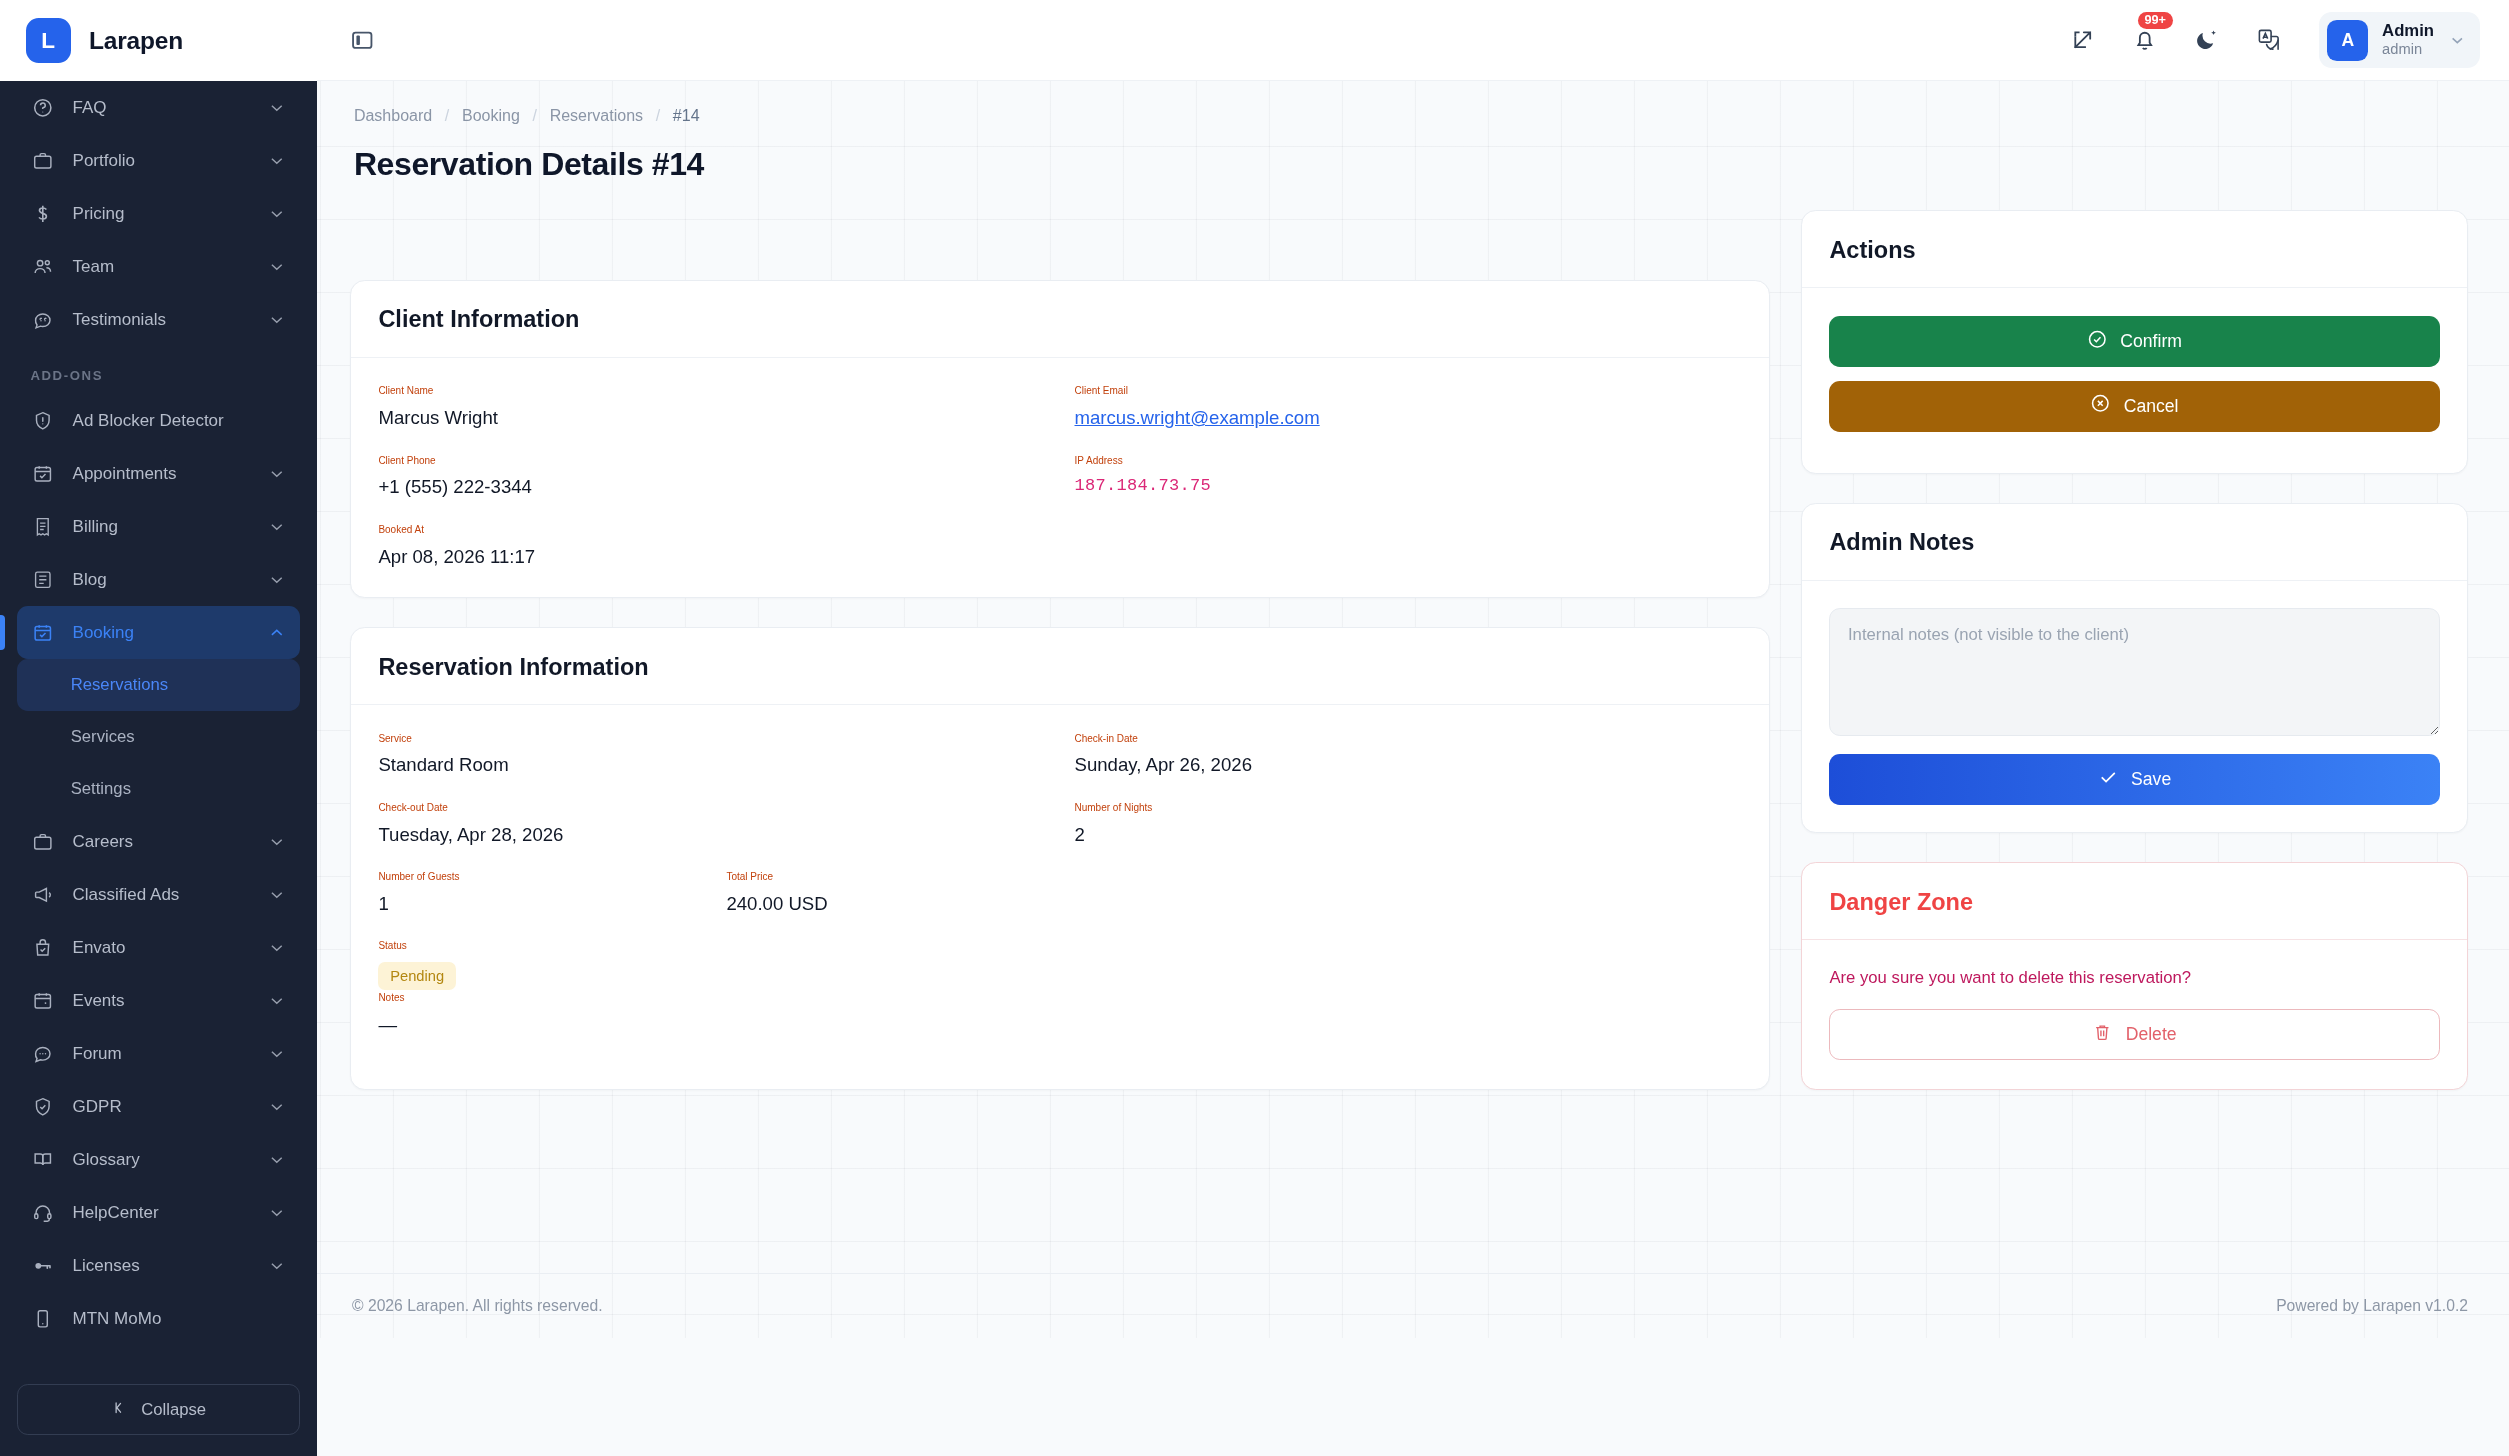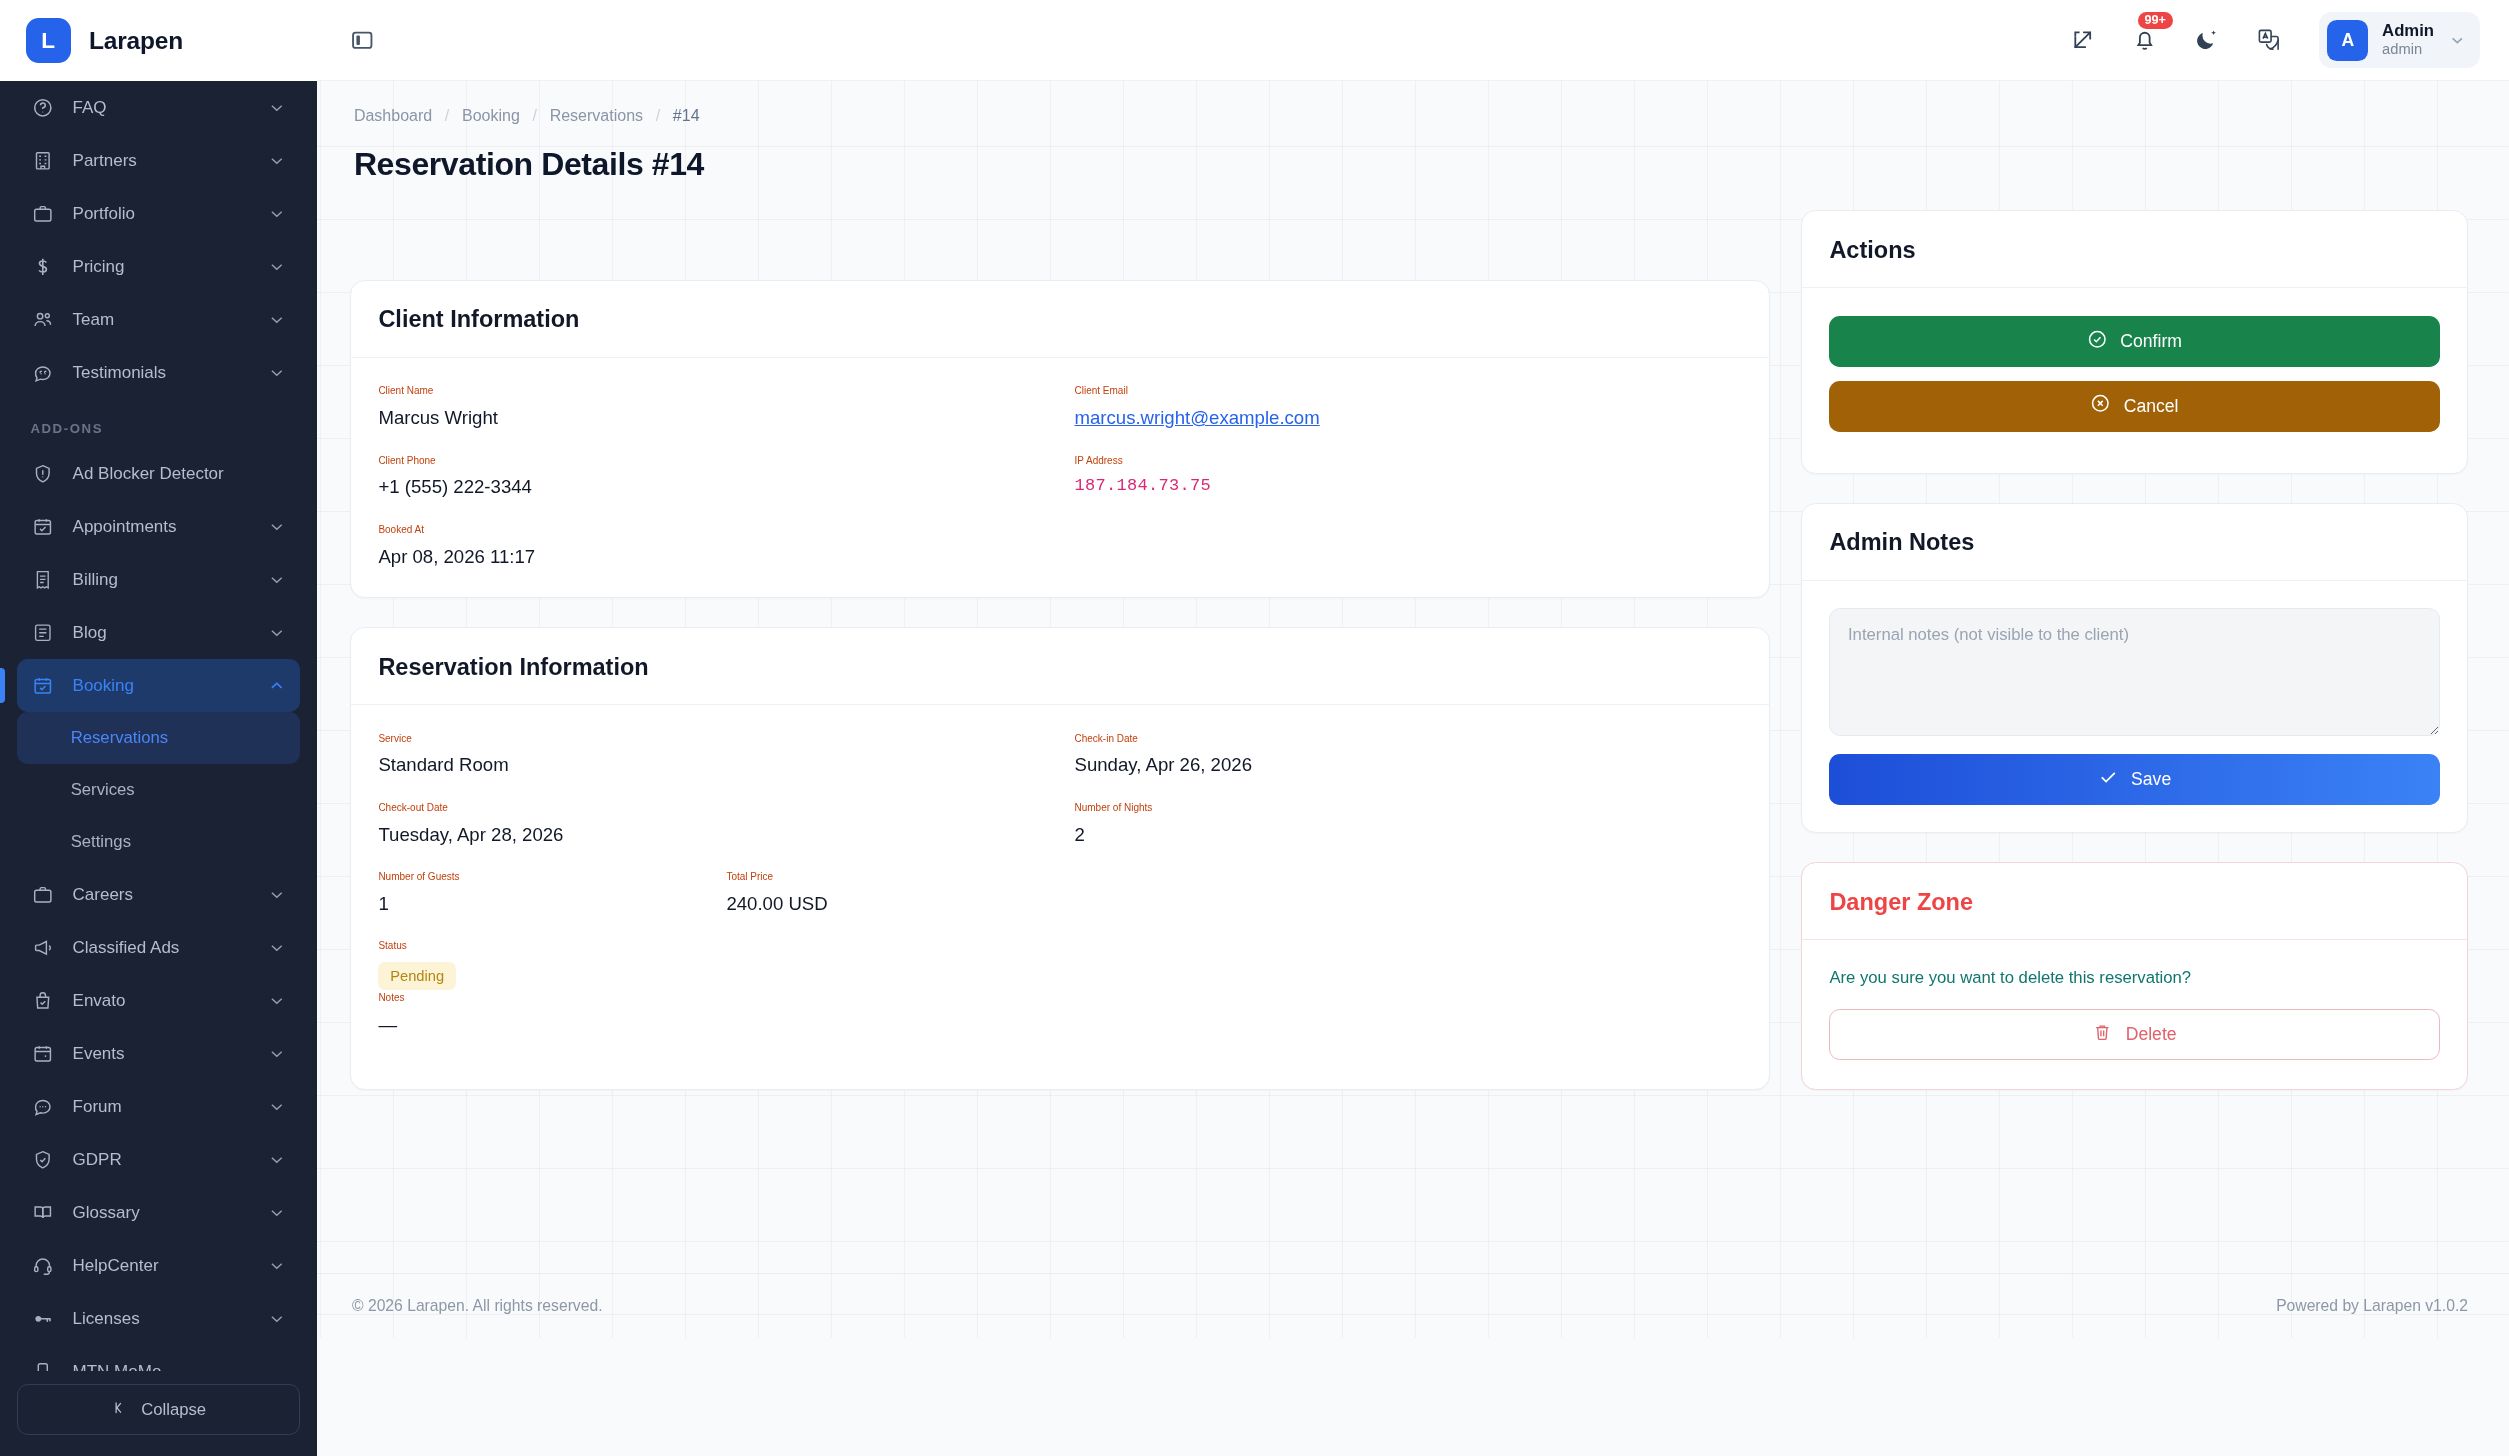--- a/index.html
+++ b/index.html
@@ -190,21 +190,21 @@
   .notes-area {
     width: 100%; height: 128px;
     border: 1px solid #e6eaef; border-radius: 10.8px;
     background: #f3f5f7; color: #94a3b8;
     font-size: 16.7px; font-family: "Liberation Sans", sans-serif;
     padding: 15.7px 17.6px; resize: vertical;
     margin-bottom: 17.6px; display: block;
   }
   .notes-area::placeholder { color: #9aa4b2; }
 
-  .danger-text { font-size: 16.7px; color: #0f766e; margin-bottom: 21.6px; }
+  .danger-text { font-size: 16.7px; color: #be185d; margin-bottom: 21.6px; }
 
   .footer {
     flex: 0 0 auto; height: 65px;
     border-top: 1px solid #eaeef3;
     display: flex; align-items: center;
     padding: 0 41px 0 35px;
     font-size: 15.7px; color: #8d97a6;
     background: transparent;
   }
   .footer .right { margin-left: auto; }
@@ -229,32 +229,20 @@
               <path d="M9.5 9.2a2.6 2.6 0 1 1 3.1 2.6c-.5.1-.7.5-.7 1v.5"></path>
               <circle cx="12" cy="16.6" r=".6" fill="currentColor" stroke="none"></circle>
             </svg>
           </span>
         <span class="lbl">FAQ</span>
         <span class="chev"><svg viewBox="0 0 24 24" fill="none" stroke="currentColor" stroke-width="1.8">
               <path d="M6 9.5l6 5.5 6-5.5"></path>
             </svg></span>
       </div>
 
-      <div class="nav-item">
-        <span class="ico">
-            <svg viewBox="0 0 24 24" fill="none" stroke="currentColor" stroke-width="1.6">
-              <rect x="5" y="3" width="14" height="18" rx="1"></rect>
-              <path d="M8 7h2M14 7h2M8 11h2M14 11h2M8 15h2M14 15h2M10 21v-3h4v3"></path>
-            </svg>
-          </span>
-        <span class="lbl">Partners</span>
-        <span class="chev"><svg viewBox="0 0 24 24" fill="none" stroke="currentColor" stroke-width="1.8">
-              <path d="M6 9.5l6 5.5 6-5.5"></path>
-            </svg></span>
-      </div>
 
       <div class="nav-item">
         <span class="ico">
             <svg viewBox="0 0 24 24" fill="none" stroke="currentColor" stroke-width="1.6">
               <rect x="3" y="7" width="18" height="13" rx="2"></rect>
               <path d="M9 7V5.5A1.5 1.5 0 0 1 10.5 4h3A1.5 1.5 0 0 1 15 5.5V7"></path>
             </svg>
           </span>
         <span class="lbl">Portfolio</span>
         <span class="chev"><svg viewBox="0 0 24 24" fill="none" stroke="currentColor" stroke-width="1.8">

